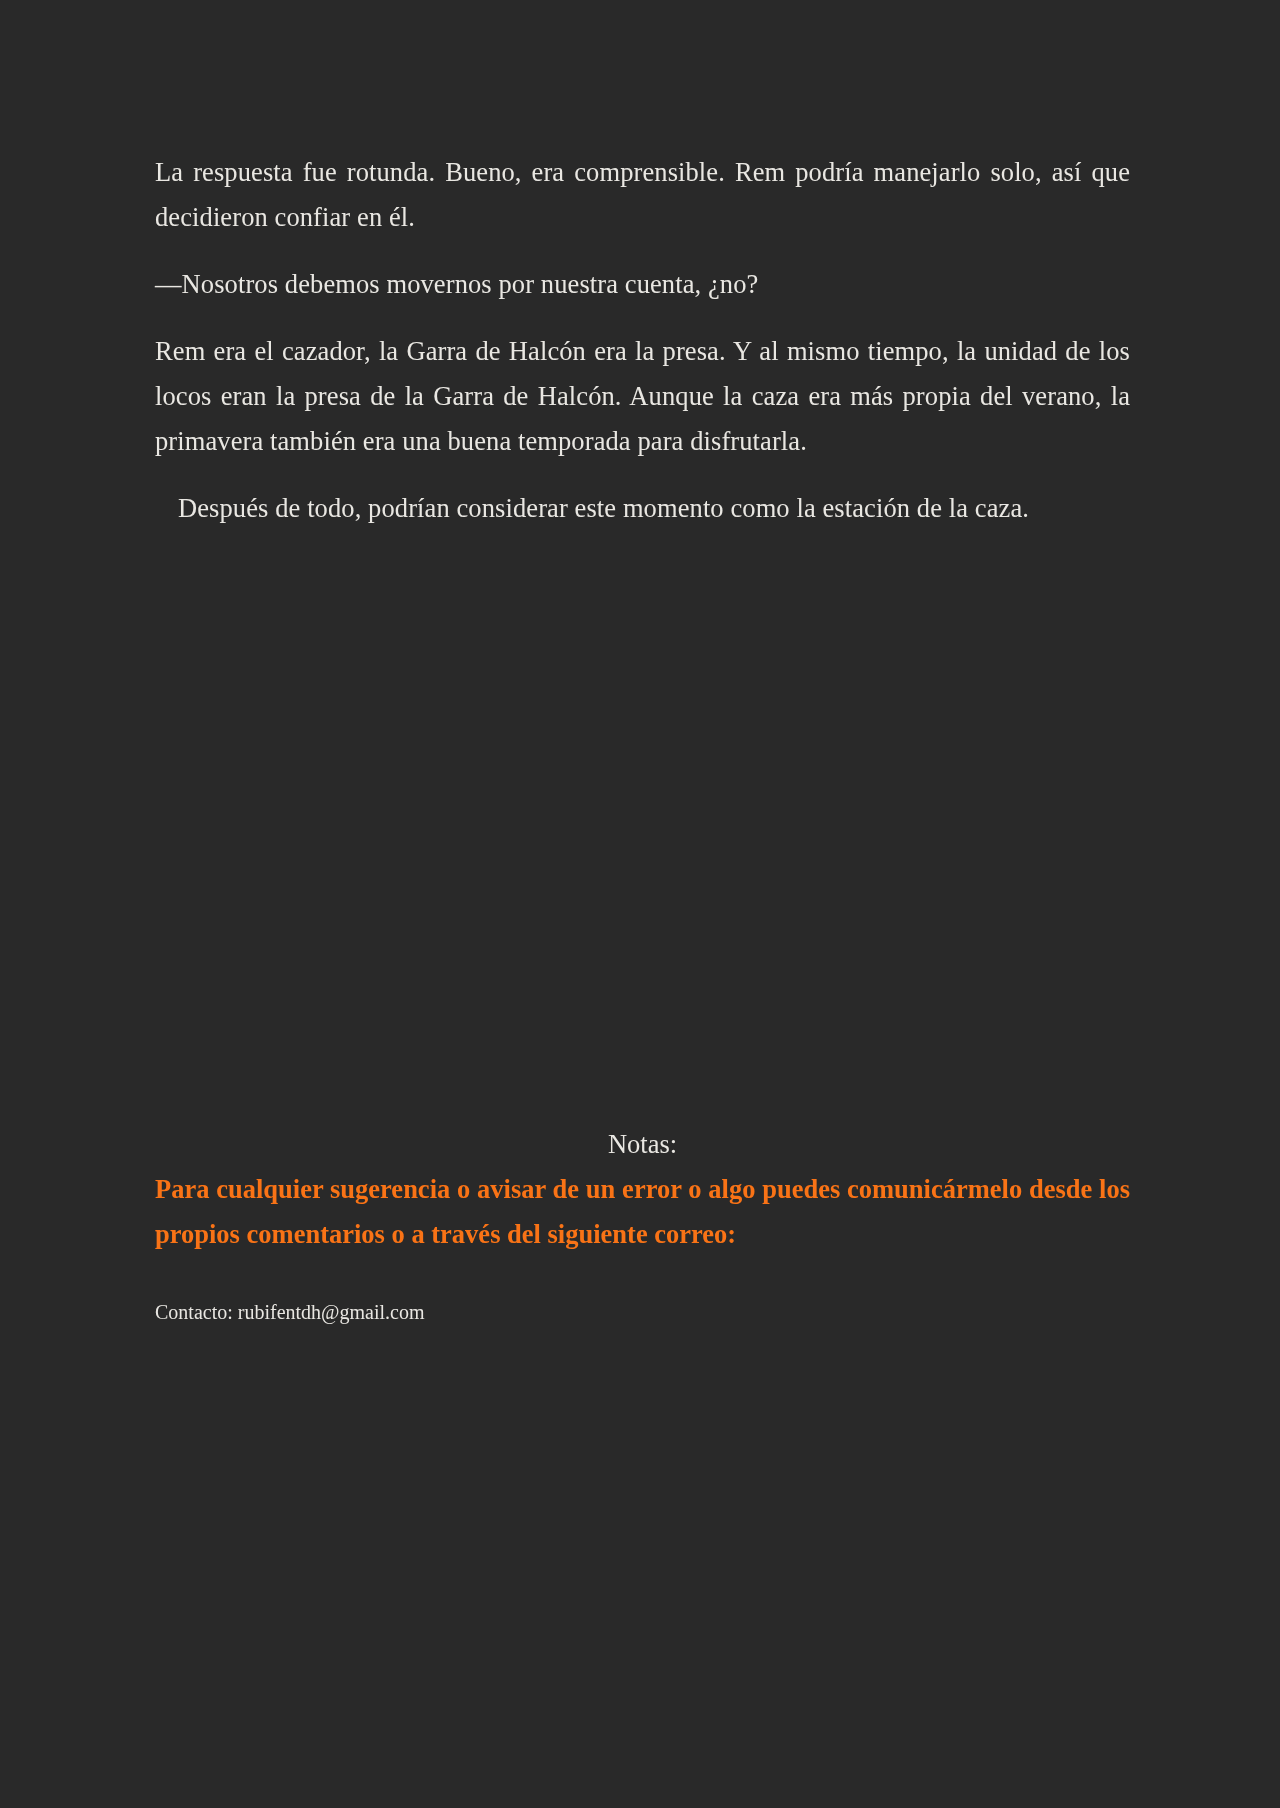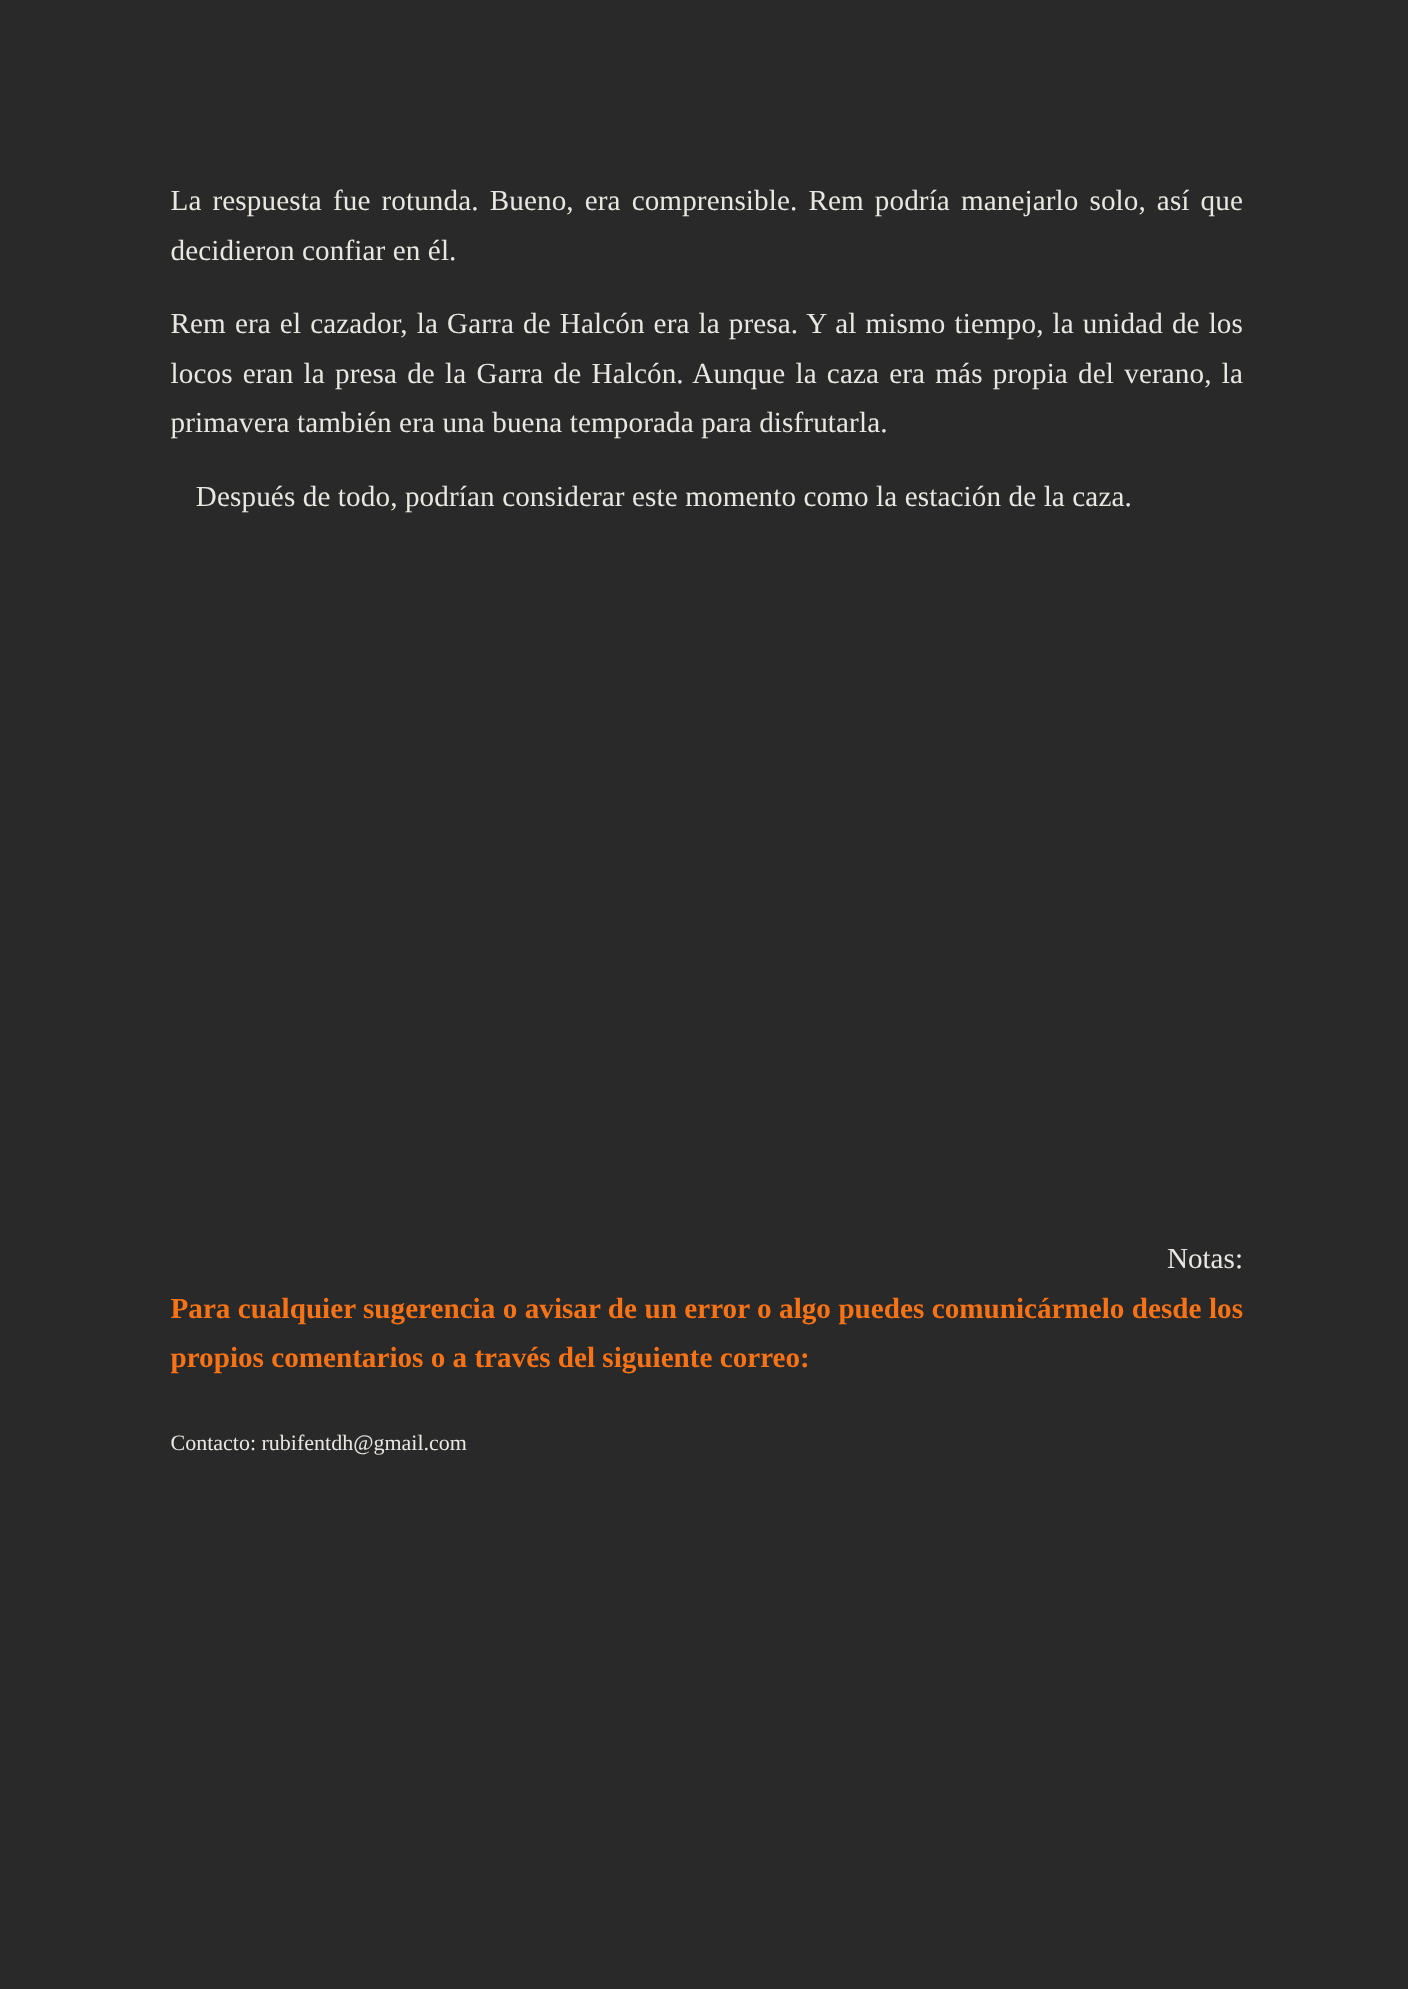--- a/index.html
+++ b/index.html
@@ -17,21 +17,21 @@
   .page {
     position: relative;
     width: 1280px;
     height: 1808px;
     background: #292929;
     box-sizing: border-box;
   }
   .content {
     position: absolute;
     left: 155px;
-    top: 160px;
+    top: 150px;
     width: 975px;
   }
   .para {
     font-size: 26.5px;
     line-height: 45px;
     text-align: justify;
     text-justify: inter-word;
     margin: 0 0 22px 0;
     color: #e9e7e2;
     letter-spacing: 0.1px;
@@ -48,21 +48,21 @@
     position: absolute;
     left: 155px;
     top: 1122px;
     width: 975px;
   }
   .notes-label {
     font-size: 26.5px;
     line-height: 45px;
     margin: 0;
     color: #e9e7e2;
-    text-align: right;
+    text-align: center;
   }
   .notes-body {
     font-size: 26.5px;
     line-height: 45px;
     text-align: justify;
     margin: 0;
     color: #f97316;
     font-weight: bold;
   }
   .contact-line {
@@ -83,20 +83,21 @@
     height: 560px;
   }
 </style>
 </head>
 <body>
 
 <div class="page">
 
   <div class="content">
     <p class="para">La respuesta fue rotunda. Bueno, era comprensible. Rem podría manejarlo solo, así que decidieron confiar en él.</p>
+    <p class="para para-last-noj">—Nosotros debemos movernos por nuestra cuenta, ¿no?</p>
     <p class="para">Rem era el cazador, la Garra de Halcón era la presa. Y al mismo tiempo, la unidad de los locos eran la presa de la Garra de Halcón. Aunque la caza era más propia del verano, la primavera también era una buena temporada para disfrutarla.</p>
     <p class="para para-last-noj">Después de todo, podrían considerar este momento como la estación de la caza.</p>
   </div>
 
   <div class="spacer-region"></div>
 
   <div class="notes-block">
     <p class="notes-label">Notas:</p>
     <p class="notes-body">Para cualquier sugerencia o avisar de un error o algo puedes comunicármelo desde los propios comentarios o a través del siguiente correo:</p>
   </div>

